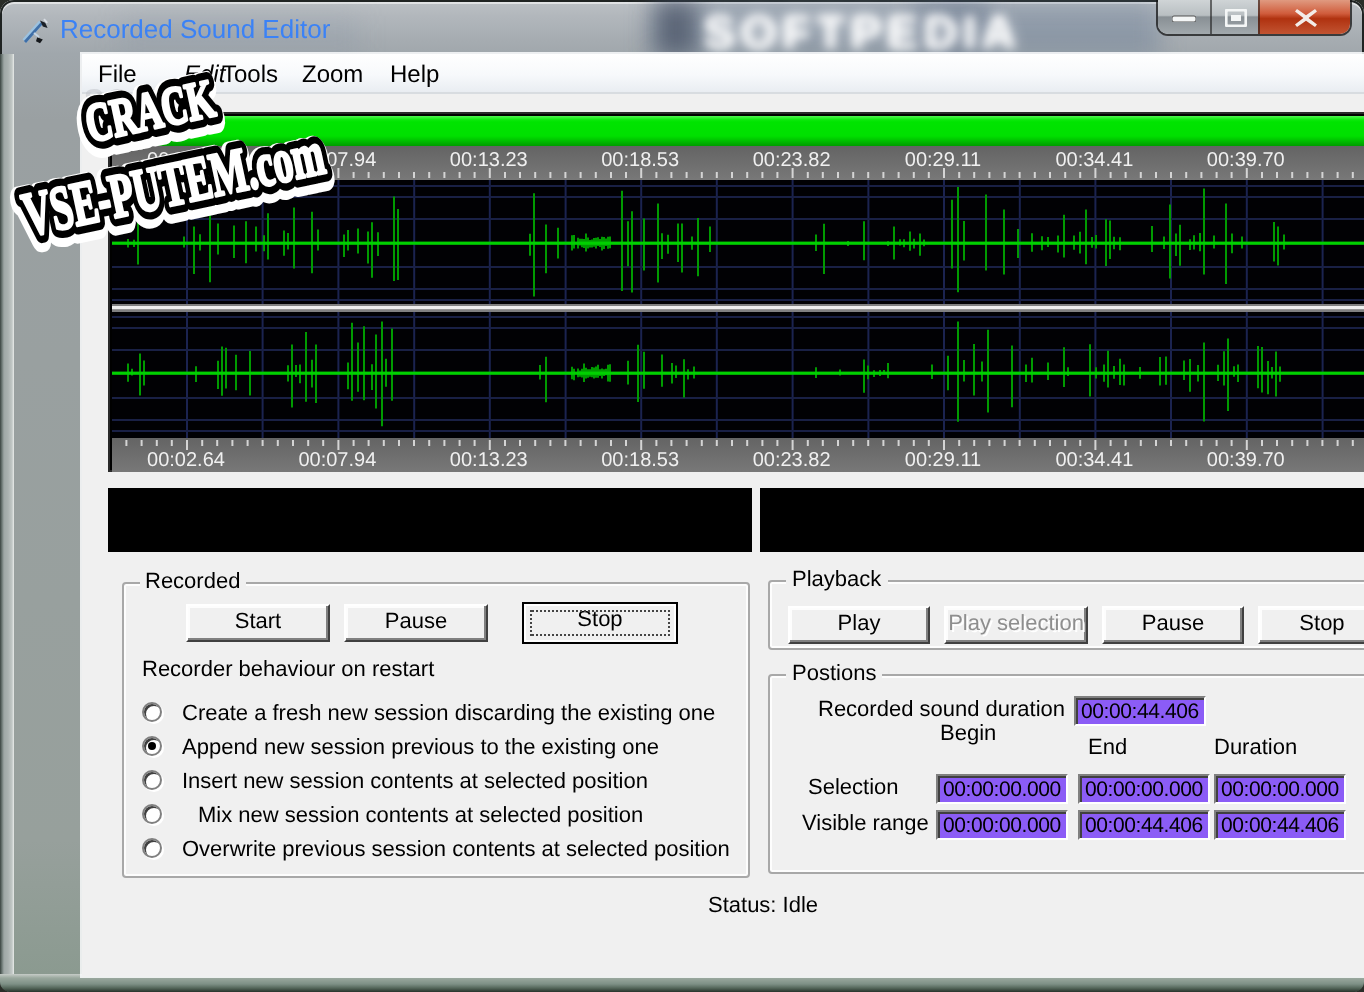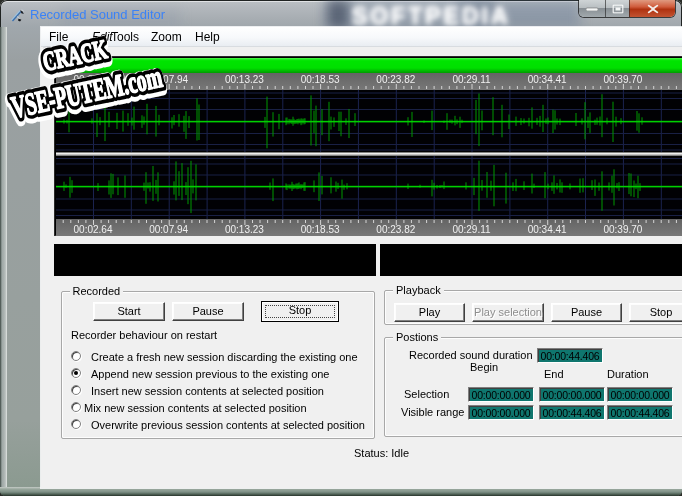--- a/index.html
+++ b/index.html
@@ -59,21 +59,21 @@
   box-shadow:inset -1px -1px 0 #808080, inset 1px 1px 0 #fdfdfd; text-align:center; line-height:17px; }
 .btn.focus { border:1px solid #000; box-shadow:inset 0 0 0 1px #fff, inset 0 0 0 2px #f0f0f0; }
 .btn.focus .dot { position:absolute; left:3px; top:3px; right:3px; bottom:3px; border:1px dotted #444; }
 .btn.dis { color:#8e8e8e; text-shadow:1px 1px 0 #ffffff;text-align:center; }
 
 .radio { position:absolute; width:10px; height:10px; border-radius:50%; background:#fff;
   border:1px solid #808080; box-shadow:inset 1px 1px 0 #404040, 1px 1px 0 #fff; }
 .radio.sel::after { content:""; position:absolute; left:2px; top:2px; width:4px; height:4px; border-radius:50%; background:#000; }
 .rlabel { position:absolute; font-size:11px; color:#000; }
 
-.field { position:absolute; width:66px; height:15px; background:#0f766e; font-size:10.5px; color:#000;
+.field { position:absolute; width:66px; height:15px; background:#8b5cf6; font-size:10.5px; color:#000;
   border-top:1px solid #808080; border-left:1px solid #808080; border-right:1px solid #fff; border-bottom:1px solid #fff;
   box-shadow:inset 1px 1px 0 #404040; text-align:center; line-height:14px; letter-spacing:-0.2px; }
 .lab { position:absolute; font-size:11px; color:#000; }
 
 #wm { position:absolute; left:0; top:0; width:682px; height:496px; pointer-events:none; }
 </style>
 </head>
 <body>
 <div id="frame"></div>
 <div id="glassdeco">
@@ -368,21 +368,21 @@
   <div class="btn focus" style="left:220px; top:274px; width:78px; height:21px;"><div class="dot"></div>Stop</div>
   <div class="lab" style="left:30px; top:302px;">Recorder behaviour on restart</div>
 
   <div class="radio" style="left:30px; top:324px;"></div>
   <div class="rlabel" style="left:50px; top:324px;">Create a fresh new session discarding the existing one</div>
   <div class="radio sel" style="left:30px; top:341px;"></div>
   <div class="rlabel" style="left:50px; top:341px;">Append new session previous to the existing one</div>
   <div class="radio" style="left:30px; top:358px;"></div>
   <div class="rlabel" style="left:50px; top:358px;">Insert new session contents at selected position</div>
   <div class="radio" style="left:30px; top:375px;"></div>
-  <div class="rlabel" style="left:43px; top:375px;">Mix new session contents at selected position</div>
+  <div class="rlabel" style="left:58px; top:375px;">Mix new session contents at selected position</div>
   <div class="radio" style="left:30px; top:392px;"></div>
   <div class="rlabel" style="left:50px; top:392px;">Overwrite previous session contents at selected position</div>
 
   <div class="group" id="gplay">
       <div class="glabel">Playback</div>
     </div>
   <div class="btn" style="left:353px; top:276px; width:71px;">Play</div>
   <div class="btn dis" style="left:431px; top:276px; width:72px;">Play selection</div>
   <div class="btn" style="left:510px; top:276px; width:71px;">Pause</div>
   <div class="btn" style="left:588px; top:276px; width:64px;">Stop</div>

